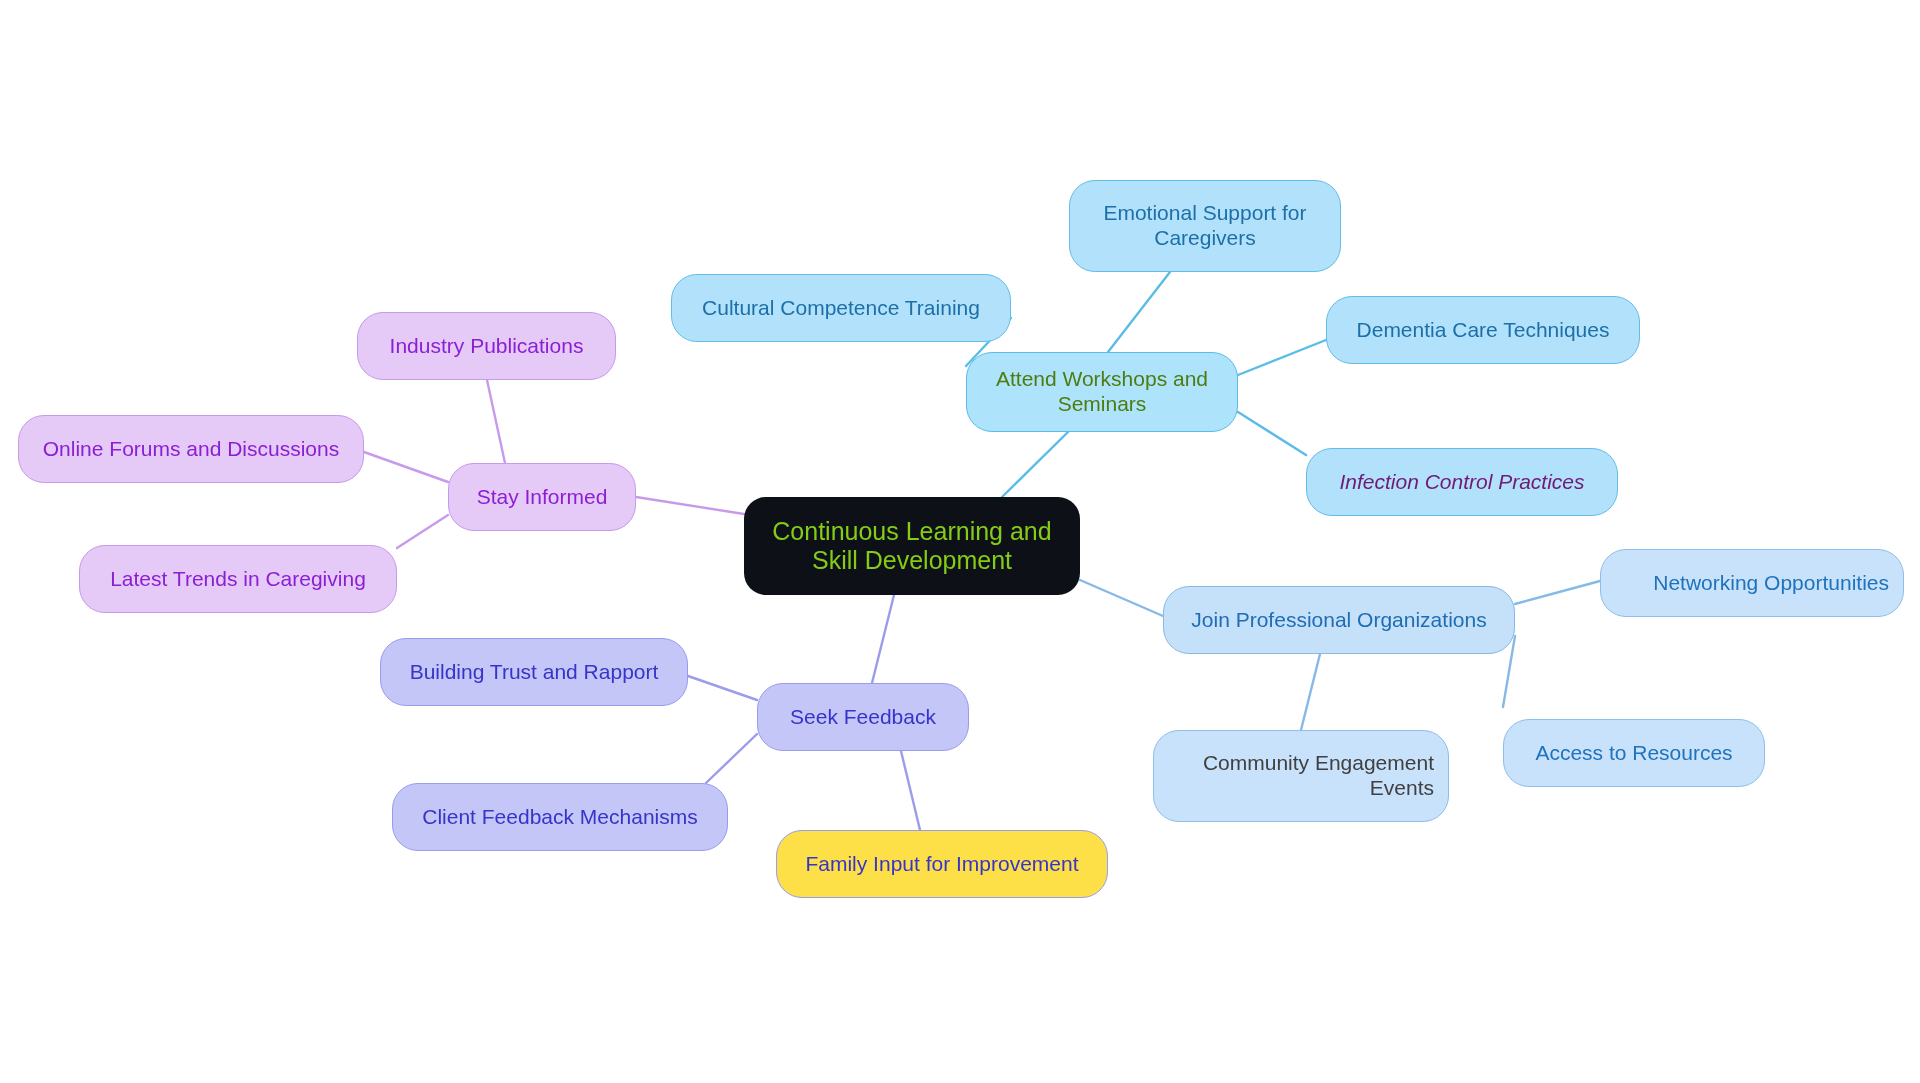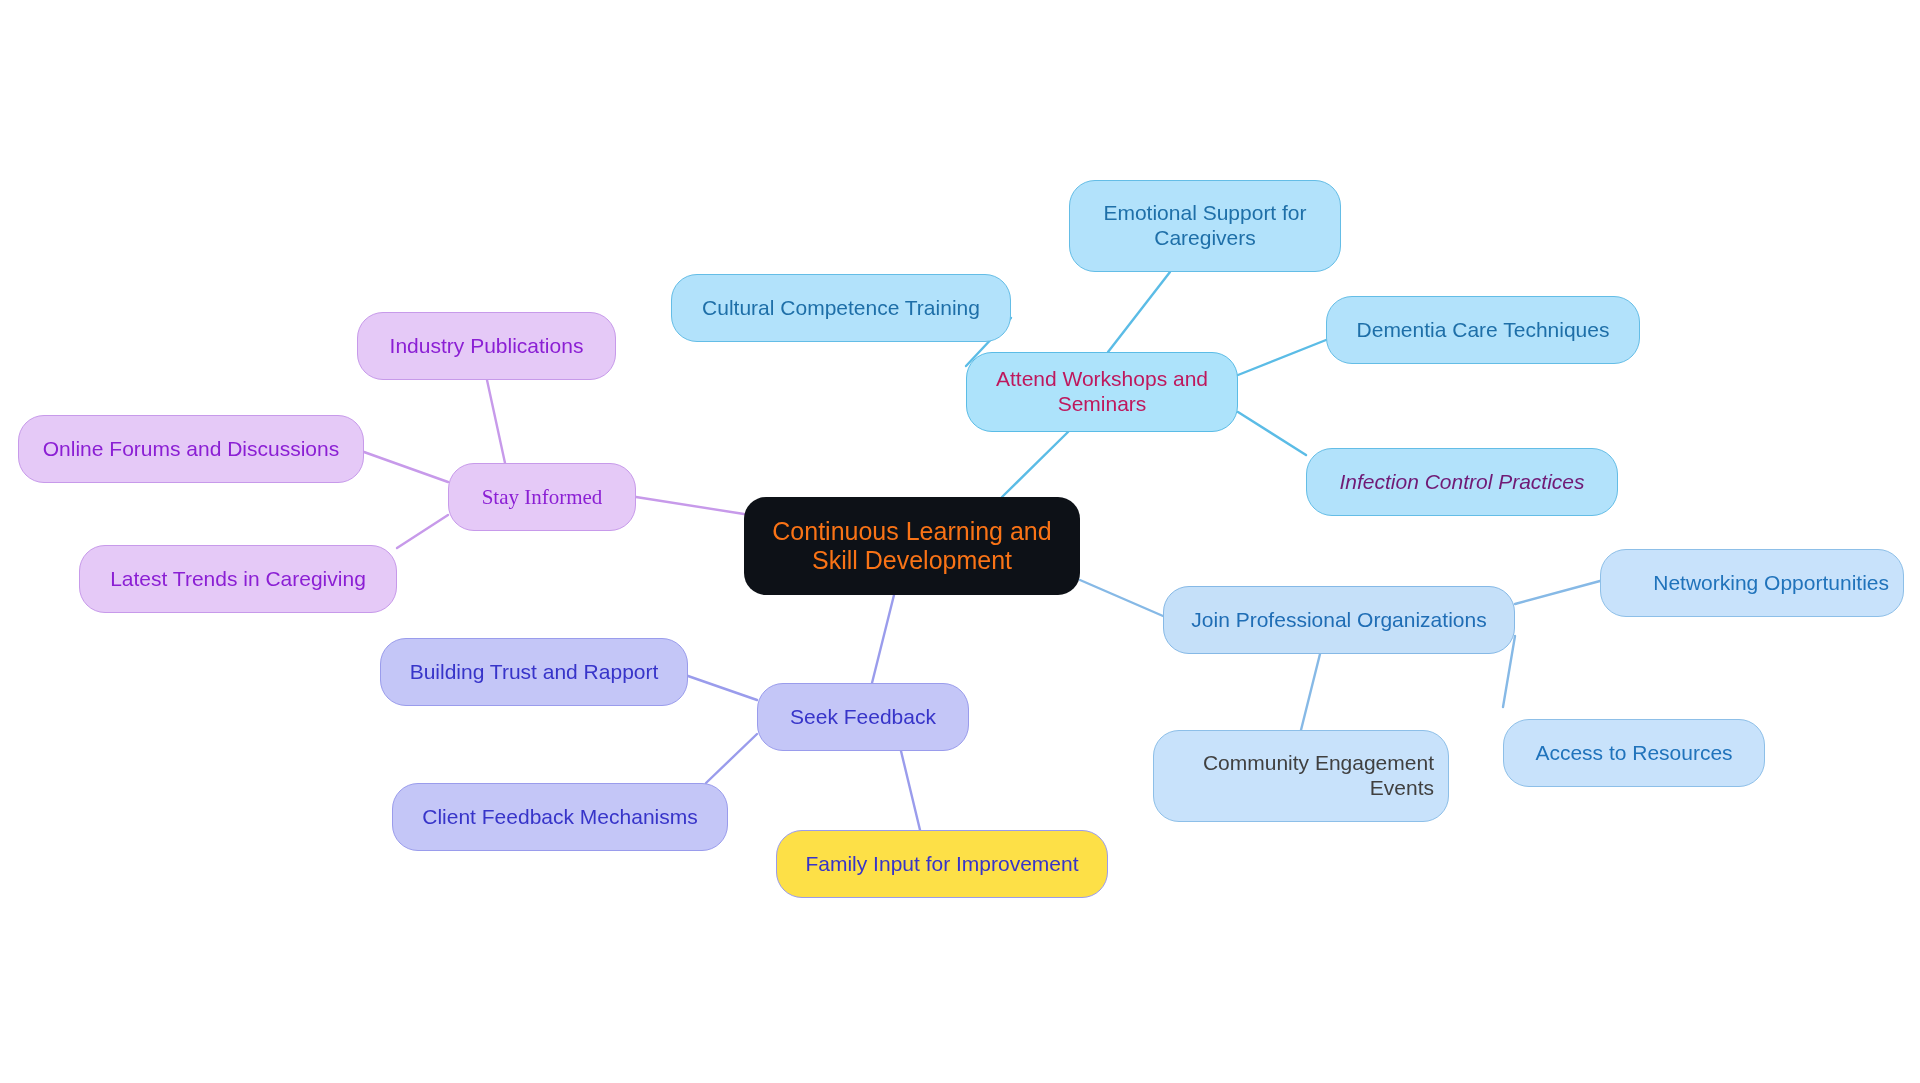--- a/index.html
+++ b/index.html
@@ -61,32 +61,32 @@
       <line x1="1515" y1="636" x2="1503" y2="707" stroke="#86b9e6" stroke-width="2.4" stroke-linecap="round"></line>
       <line x1="1320" y1="654" x2="1301" y2="730" stroke="#86b9e6" stroke-width="2.4" stroke-linecap="round"></line>
       <line x1="757" y1="700" x2="688" y2="676" stroke="#9a9cec" stroke-width="2.4" stroke-linecap="round"></line>
       <line x1="757" y1="734" x2="706" y2="783" stroke="#9a9cec" stroke-width="2.4" stroke-linecap="round"></line>
       <line x1="901" y1="751" x2="920" y2="830" stroke="#9a9cec" stroke-width="2.4" stroke-linecap="round"></line>
       <line x1="505" y1="463" x2="487" y2="380" stroke="#c79aea" stroke-width="2.4" stroke-linecap="round"></line>
       <line x1="448" y1="482" x2="364" y2="452" stroke="#c79aea" stroke-width="2.4" stroke-linecap="round"></line>
       <line x1="448" y1="515" x2="397" y2="548" stroke="#c79aea" stroke-width="2.4" stroke-linecap="round"></line>
     </svg>
   <div id="node-layer">
-      <div class="node root" style="left: 744px; top: 497px; width: 336px; height: 98px; background: rgb(13, 17, 23); color: #f97316; border-color: rgb(13, 17, 23); font-size: 25px;"><span>Continuous Learning and Skill Development</span></div>
-      <div class="node" style="left: 966px; top: 352px; width: 272px; height: 80px; background: rgb(173, 227, 251); color: #be185d; border-color: rgb(91, 188, 230); font-size: 21px;"><span>Attend Workshops and Seminars</span></div>
+      <div class="node root" style="left: 744px; top: 497px; width: 336px; height: 98px; background: rgb(13, 17, 23); color: #84cc16; border-color: rgb(13, 17, 23); font-size: 25px;"><span>Continuous Learning and Skill Development</span></div>
+      <div class="node" style="left: 966px; top: 352px; width: 272px; height: 80px; background: rgb(173, 227, 251); color: #4d7c0f; border-color: rgb(91, 188, 230); font-size: 21px;"><span>Attend Workshops and Seminars</span></div>
       <div class="node" style="left: 1069px; top: 180px; width: 272px; height: 92px; background: rgb(178, 226, 251); color: rgb(30, 111, 168); border-color: rgb(100, 189, 230); font-size: 21px;"><span>Emotional Support for Caregivers</span></div>
       <div class="node" style="left: 1326px; top: 296px; width: 314px; height: 68px; background: rgb(178, 226, 251); color: rgb(30, 111, 168); border-color: rgb(100, 189, 230); font-size: 21px;"><span>Dementia Care Techniques</span></div>
       <div class="node" style="left: 1306px; top: 448px; width: 312px; height: 68px; background: rgb(178, 226, 251); color: #701a75; border-color: rgb(100, 189, 230); font-size: 21px; font-style: italic;"><span>Infection Control Practices</span></div>
       <div class="node" style="left: 671px; top: 250px; width: 340px; height: 68px; background: rgb(178, 226, 251); color: rgb(30, 111, 168); border-color: rgb(100, 189, 230); font-size: 21px; margin-top: 24px;"><span>Cultural Competence Training</span></div>
       <div class="node" style="left: 1163px; top: 586px; width: 352px; height: 68px; background: rgb(197, 224, 249); color: rgb(31, 109, 181); border-color: rgb(134, 185, 230); font-size: 21px;"><span>Join Professional Organizations</span></div>
       <div class="node" style="left: 1600px; top: 549px; width: 304px; height: 68px; background: rgb(200, 226, 251); color: rgb(32, 115, 187); border-color: rgb(141, 191, 232); font-size: 21px; justify-content: flex-end;"><span>Networking Opportunities</span></div>
       <div class="node" style="left: 1503px; top: 719px; width: 262px; height: 68px; background: rgb(200, 226, 251); color: rgb(32, 115, 187); border-color: rgb(141, 191, 232); font-size: 21px;"><span>Access to Resources</span></div>
       <div class="node" style="left: 1153px; top: 730px; width: 296px; height: 92px; background: rgb(200, 226, 251); color: #404040; border-color: rgb(141, 191, 232); font-size: 21px; text-align: right;"><span>Community Engagement Events</span></div>
       <div class="node" style="left: 757px; top: 683px; width: 212px; height: 68px; background: rgb(196, 198, 247); color: rgb(55, 52, 201); border-color: rgb(154, 156, 236); font-size: 21px;"><span>Seek Feedback</span></div>
       <div class="node" style="left: 380px; top: 638px; width: 308px; height: 68px; background: rgb(196, 198, 247); color: rgb(55, 52, 201); border-color: rgb(154, 156, 236); font-size: 21px;"><span>Building Trust and Rapport</span></div>
       <div class="node" style="left: 392px; top: 783px; width: 336px; height: 68px; background: rgb(196, 198, 247); color: rgb(55, 52, 201); border-color: rgb(154, 156, 236); font-size: 21px;"><span>Client Feedback Mechanisms</span></div>
       <div class="node" style="left: 776px; top: 830px; width: 332px; height: 68px; background: #fde047; color: rgb(55, 52, 201); border-color: rgb(154, 156, 236); font-size: 21px;"><span>Family Input for Improvement</span></div>
-      <div class="node" style="left: 448px; top: 463px; width: 188px; height: 68px; background: rgb(229, 201, 247); color: rgb(139, 31, 212); border-color: rgb(199, 154, 234); font-size: 21px; font-family: Liberation Serif, serif;"><span>Stay Informed</span></div>
+      <div class="node" style="left: 448px; top: 463px; width: 188px; height: 68px; background: rgb(229, 201, 247); color: rgb(139, 31, 212); border-color: rgb(199, 154, 234); font-size: 21px;"><span>Stay Informed</span></div>
       <div class="node" style="left: 357px; top: 312px; width: 259px; height: 68px; background: rgb(229, 201, 247); color: rgb(139, 31, 212); border-color: rgb(199, 154, 234); font-size: 21px;"><span>Industry Publications</span></div>
       <div class="node" style="left: 18px; top: 400px; width: 346px; height: 68px; background: rgb(229, 201, 247); color: rgb(139, 31, 212); border-color: rgb(199, 154, 234); font-size: 21px; margin-top: 15px;"><span>Online Forums and Discussions</span></div>
       <div class="node" style="left: 79px; top: 545px; width: 318px; height: 68px; background: rgb(229, 201, 247); color: rgb(139, 31, 212); border-color: rgb(199, 154, 234); font-size: 21px;"><span>Latest Trends in Caregiving</span></div>
     </div>
 </div>
 
 </body></html>

